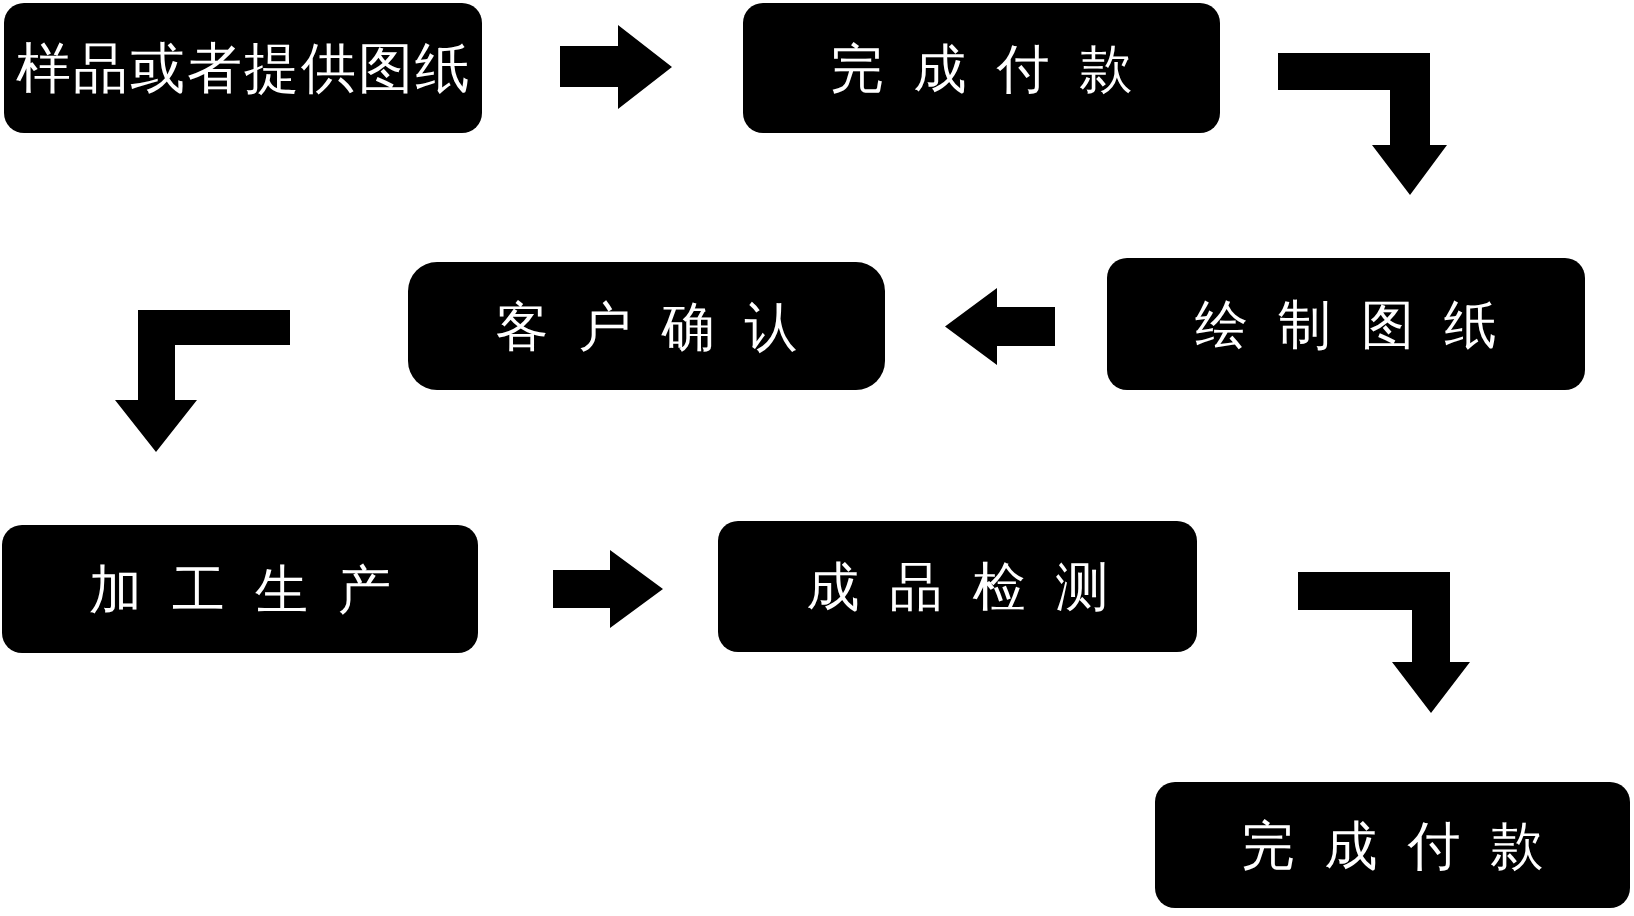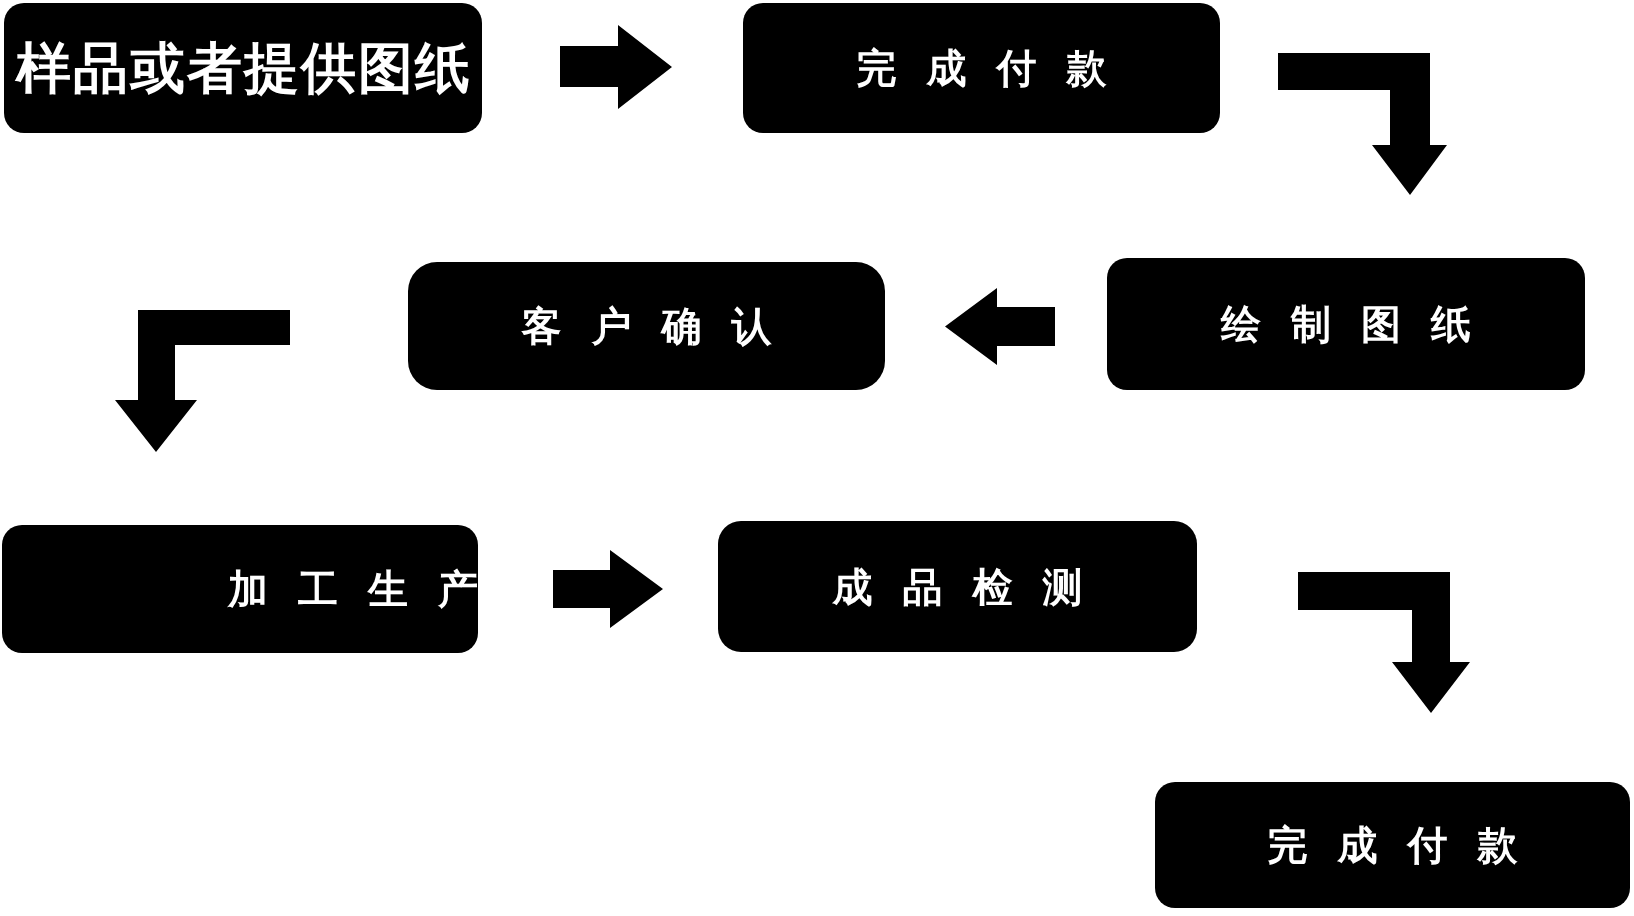--- a/index.html
+++ b/index.html
@@ -18,45 +18,44 @@
   .flow-node {
     position: absolute;
     background: #000000;
     color: #ffffff;
     border-radius: 20px;
     display: flex;
     align-items: center;
     justify-content: center;
     line-height: 1;
     white-space: nowrap;
-    font-weight: bold;
   }
   .flow-node .node-label {
-    font-size: 40px;
+    font-size: 53px;
     letter-spacing: 30px;
     margin-right: -30px; 
   }
   .flow-node.tight .node-label {
     font-size: 55px;
     letter-spacing: 2px;
     margin-right: -2px;
   }
   .arrow {
     position: absolute;
   }
   .arrow svg {
     display: block;
   }
   
   #node-1 { left: 4px;    top: 3px;   width: 478px; height: 130px; }
   #node-2 { left: 743px;  top: 3px;   width: 477px; height: 130px; }
   #node-3 { left: 1107px; top: 258px; width: 478px; height: 132px; }
   #node-4 { left: 408px;  top: 262px; width: 477px; height: 128px; border-radius: 29px; }
-  #node-5 { left: 2px;    top: 525px; width: 476px; height: 128px; justify-content: flex-end; }
-  #node-6 { left: 718px;  top: 521px; width: 479px; height: 131px; border-radius: 23px; }
+  #node-5 { left: 2px;    top: 525px; width: 476px; height: 128px; }
+  #node-6 { left: 718px;  top: 521px; width: 479px; height: 131px; }
   #node-7 { left: 1155px; top: 782px; width: 475px; height: 126px; }
   
   #arrow-1 { left: 560px;  top: 25px;  }
   #arrow-2 { left: 1278px; top: 53px;  }
   #arrow-3 { left: 945px;  top: 288px; }
   #arrow-4 { left: 115px;  top: 310px; }
   #arrow-5 { left: 553px;  top: 550px; }
   #arrow-6 { left: 1298px; top: 572px; }
 </style>
 </head>

